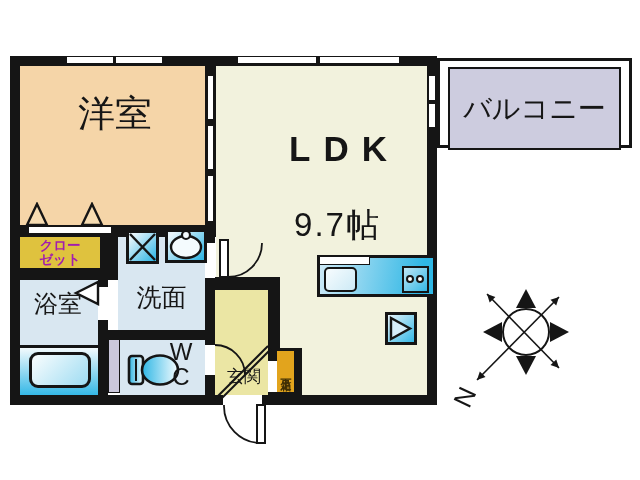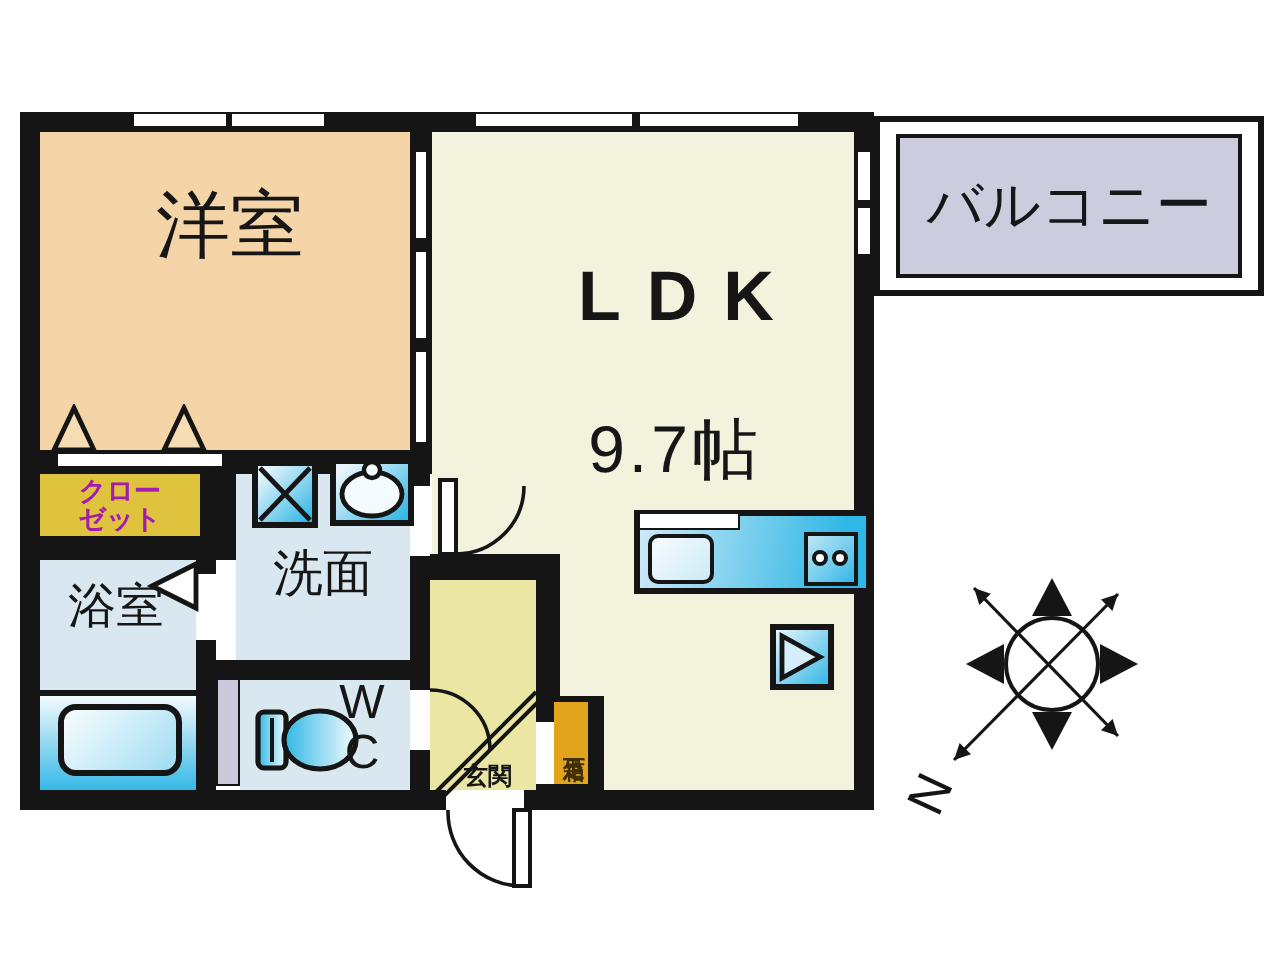--- a/index.html
+++ b/index.html
@@ -54,21 +54,21 @@
   <div class="abs win" style="left:428px;top:75px;width:8px;height:26px;"></div>
   <div class="abs win" style="left:428px;top:103px;width:8px;height:25px;"></div>
   <div class="abs win" style="left:28px;top:226px;width:84px;height:8px;"></div>
   <div class="abs gap" style="left:98px;top:287px;width:10px;height:33px;"></div>
   <div class="abs gap" style="left:205px;top:243px;width:10px;height:35px;"></div>
   <div class="abs gap" style="left:205px;top:345px;width:10px;height:30px;"></div>
   <div class="abs gap" style="left:268px;top:361px;width:10px;height:31px;"></div>
   <div class="abs gap" style="left:223px;top:395px;width:39px;height:10px;"></div>
 
   <div class="abs" style="left:437px;top:58px;width:195px;height:90px;background:#ffffff;border:3px solid #151515;"></div>
-  <div class="abs" style="left:448px;top:67px;width:173px;height:72px;background:#cdccdf;border:2px solid #151515;display:flex;align-items:center;justify-content:center;">
+  <div class="abs" style="left:448px;top:67px;width:173px;height:83px;background:#cdccdf;border:2px solid #151515;display:flex;align-items:center;justify-content:center;">
     <div class="txt" style="font-size:28px;">バルコニー</div>
   </div>
 
   <div class="abs cyanbox" style="left:126px;top:230px;width:33px;height:34px;">
     <svg width="27" height="28" viewBox="0 0 27 28">
         <line x1="1" y1="1" x2="26" y2="27" stroke="#151515" stroke-width="2.4"></line>
         <line x1="26" y1="1" x2="1" y2="27" stroke="#151515" stroke-width="2.4"></line>
       </svg>
   </div>
 
@@ -136,26 +136,26 @@
   </svg>
 
   <div class="abs txt" style="left:40px;top:97px;width:150px;font-size:37px;font-family:Liberation Mono, monospace;">洋室</div>
   <div class="abs txt" style="left:252px;top:131px;width:185px;font-size:35px;letter-spacing:13px;font-weight:bold;">LDK</div>
   <div class="abs txt" style="left:245px;top:172px;width:185px;font-size:33px;letter-spacing:2px;margin-top:36px;">9.7帖</div>
   <div class="abs txt" style="left:20px;top:239px;width:80px;font-size:13.5px;color:#a21caf;font-weight:bold;">
     <div>クロー</div>
     <div>ゼット</div>
   </div>
   <div class="abs txt" style="left:18px;top:291px;width:80px;font-size:24px;">浴室</div>
-  <div class="abs txt" style="left:118px;top:274px;width:87px;font-size:25px;">洗面</div>
+  <div class="abs txt" style="left:118px;top:284px;width:87px;font-size:25px;">洗面</div>
   <div class="abs txt" style="left:167px;top:339px;width:28px;font-size:24px;line-height:25px;">
     <div>W</div>
     <div>C</div>
   </div>
-  <div class="abs txt" style="left:219px;top:382px;width:50px;font-size:12px;font-weight:bold;">玄関</div>
+  <div class="abs txt" style="left:219px;top:368px;width:50px;font-size:17px;">玄関</div>
   <div class="abs" style="left:277px;top:351px;width:17px;height:41px;background:#e2a41d;display:flex;align-items:center;justify-content:center;">
     <div style="writing-mode:vertical-rl;text-orientation:upright;font-size:11px;color:#402f05;font-weight:bold;letter-spacing:1px;">下足箱</div>
   </div>
 
   <svg class="abs" style="left:450px;top:270px;" width="145" height="145" viewBox="0 0 145 145">
     <circle cx="76" cy="62" r="23" fill="#ffffff" stroke="#151515" stroke-width="2"></circle>
     <polygon points="76,19 66,38 86,38" fill="#151515"></polygon>
     <polygon points="76,105 66,86 86,86" fill="#151515"></polygon>
     <polygon points="33,62 52,52 52,72" fill="#151515"></polygon>
     <polygon points="119,62 100,52 100,72" fill="#151515"></polygon>

